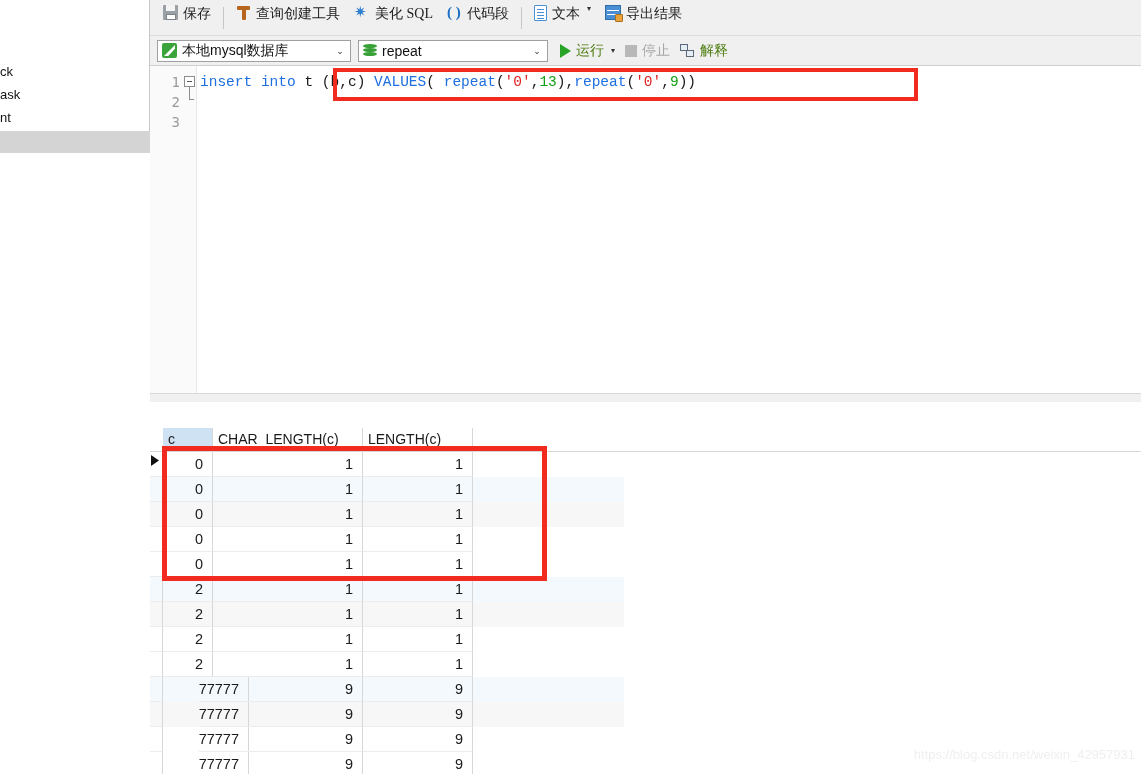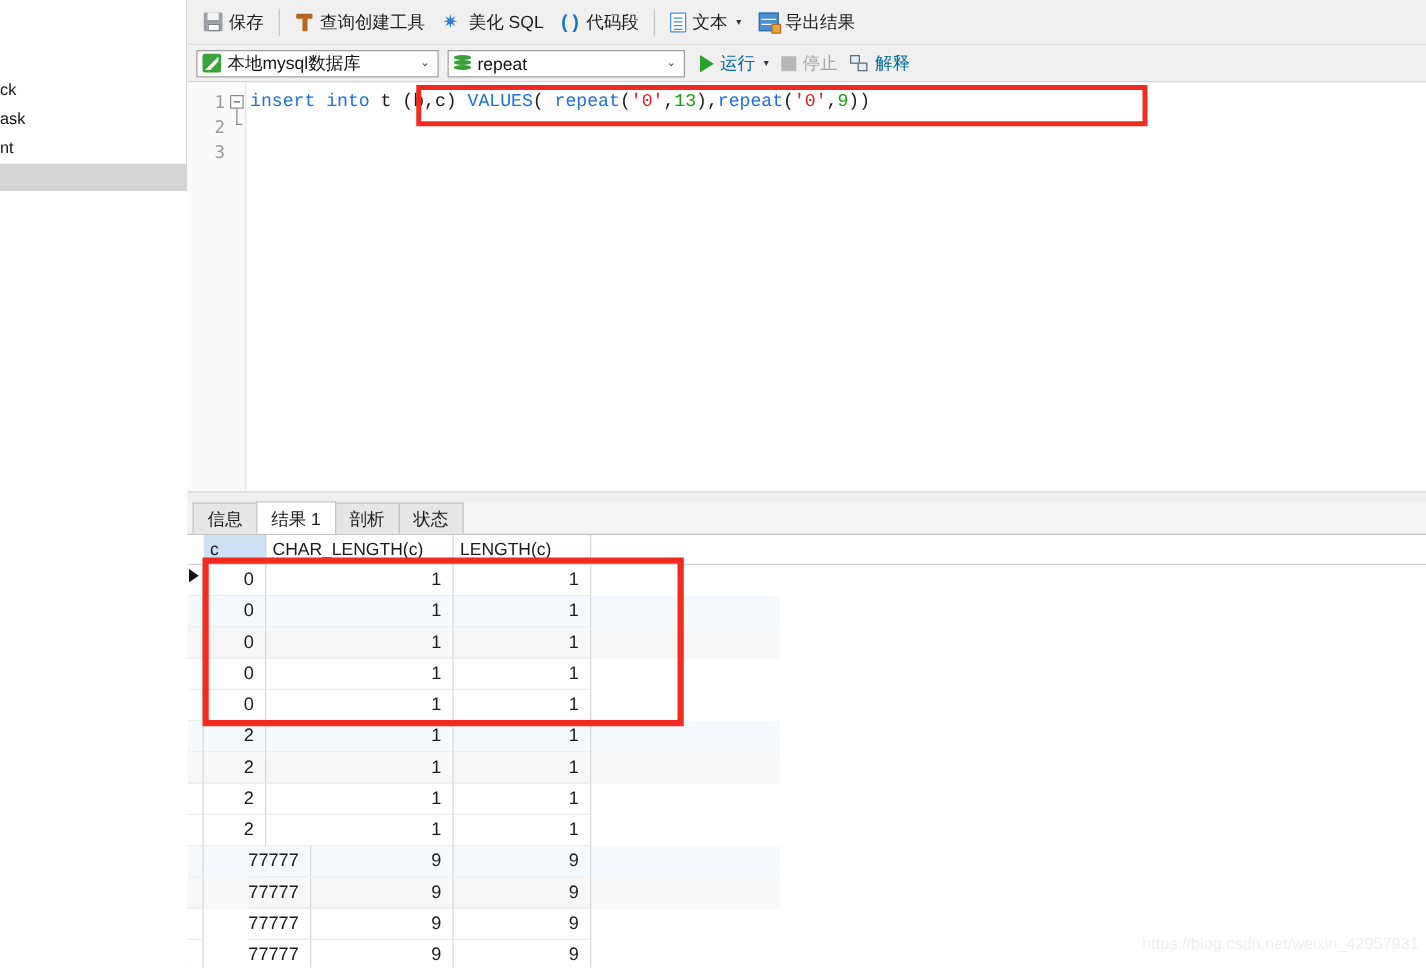--- a/index.html
+++ b/index.html
@@ -66,25 +66,26 @@
     width: 991px; height: 36px;
     background: #f0f0f0;
     border-bottom: 1px solid #dcdcdc;
     box-sizing: border-box;
     display: flex;
     align-items: center;
     padding-left: 6px;
   }
   .tb-item {
     display: flex;
-    align-items: center;
+    align-items: flex-start;
     height: 26px;
     padding: 0 7px;
     cursor: default;
     white-space: nowrap;
+    font-family: Liberation Serif, serif;
   }
   .tb-label {
     font-size: 14px;
     color: #1c1c1c;
     margin-left: 5px;
   }
   .tb-sep {
     width: 1px;
     height: 22px;
     background: #c6c6c6;
@@ -191,21 +192,21 @@
   .ico-db { width: 14px; height: 15px; }
   .ico-db::before {
     content: ""; position: absolute; left: 0; top: 1px; width: 14px; height: 4px;
     background: #37a037; border-radius: 50%/50%;
     box-shadow: 0 4px 0 #37a037, 0 8px 0 #37a037;
   }
   .run-item {
     display: flex; align-items: center; height: 24px;
     padding: 0 5px; white-space: nowrap;
   }
-  .run-label { font-size: 14px; margin-left: 5px; color: #0369a1; }
+  .run-label { font-size: 14px; margin-left: 5px; color: #4d7c0f; }
   .run-label.disabled { color: #a6a6a6; }
   .ico-play {
     width: 0; height: 0;
     border-left: 11px solid #27a327;
     border-top: 7px solid transparent;
     border-bottom: 7px solid transparent;
   }
   .ico-stop { width: 12px; height: 12px; background: #b8b8b8; }
   .ico-explain { width: 15px; height: 14px; }
   .ico-explain::before {
@@ -504,26 +505,20 @@
     <div class="fold-box" style="left:34px; top:10px;"></div>
     <div class="fold-stem" style="left:39px; top:21px; height:13px;"></div>
     <div class="fold-foot" style="left:39px; top:33px;"></div>
 
     <div class="code-line" id="code-line-1" style="left:50px; top:6px;"><span class="kw">insert</span><span class="id"> </span><span class="kw">into</span><span class="id"> t (b,c) </span><span class="kw">VALUES</span><span class="id">( </span><span class="fn">repeat</span><span class="id">(</span><span class="str">'0'</span><span class="id">,</span><span class="num">13</span><span class="id">),</span><span class="fn">repeat</span><span class="id">(</span><span class="str">'0'</span><span class="id">,</span><span class="num">9</span><span class="id">))</span></div>
     <div class="code-line" id="code-line-2" style="left:50px; top:26px;"></div>
   </div>
 
   <div id="splitter"></div>
 
-  <div id="result-tabs">
-    <div class="rtab">信息</div>
-    <div class="rtab active">结果 1</div>
-    <div class="rtab">剖析</div>
-    <div class="rtab">状态</div>
-  </div>
 
   <div id="grid">
     <div id="grid-header">
       <div class="hcell sel" style="left:13px; width:50px;">c</div>
       <div class="hcell" style="left:63px; width:150px;">CHAR_LENGTH(c)</div>
       <div class="hcell" style="left:213px; width:110px;">LENGTH(c)</div>
     </div>
     <div id="grid-body">
         <div class="grid-row" style="top: 24px;">
           <div class="gutter-cell"></div>

